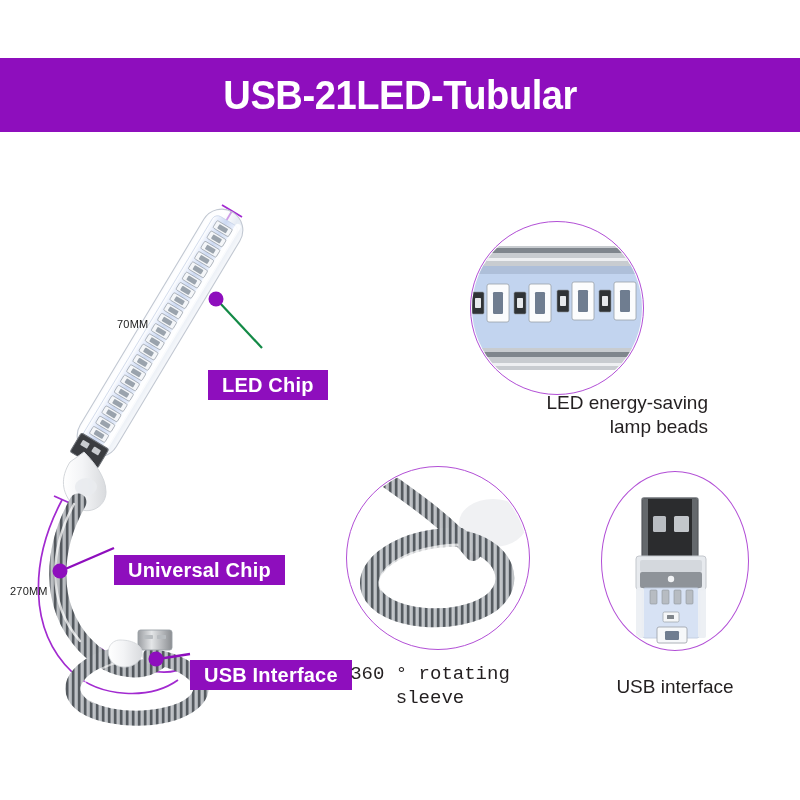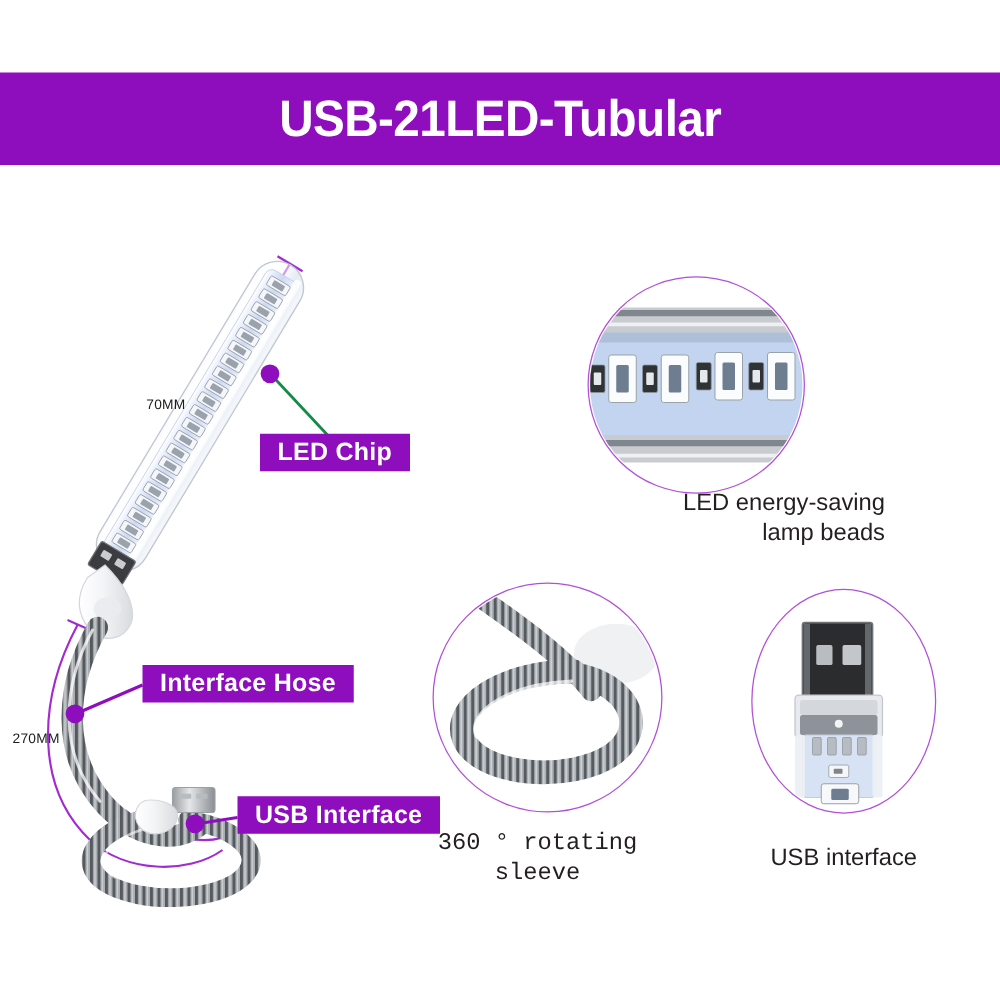--- a/index.html
+++ b/index.html
@@ -62,20 +62,21 @@
     color: #ffffff;
     font-size: 20px;
     font-weight: 600;
     display: flex;
     align-items: center;
     justify-content: center;
     padding: 0 14px;
     height: 30px;
     white-space: nowrap;
     letter-spacing: 0.2px;
+    margin-top: 23px;
   }
   .pill-led-chip { left: 208px; top: 347px; }
   .pill-universal-hose { left: 114px; top: 532px; }
   .pill-usb-interface { left: 190px; top: 637px; }
 
   
   .dim-label {
     position: absolute;
     color: #1c1c1c;
     font-size: 11px;
@@ -285,21 +286,21 @@
     <g>
       <line x1="158" y1="659" x2="190" y2="654" stroke="#8e0ebd" stroke-width="2.4"></line>
       <circle cx="156" cy="659" r="7.5" fill="#8e0ebd"></circle>
     </g>
   </svg>
 
   <div class="dim-label dim-70">70MM</div>
   <div class="dim-label dim-270">270MM</div>
 
   <div class="pill pill-led-chip">LED Chip</div>
-  <div class="pill pill-universal-hose">Interface Hose</div>
+  <div class="pill pill-universal-hose">Universal Chip</div>
   <div class="pill pill-usb-interface">USB Interface</div>
 
   <div class="inset inset-beads">
     <svg class="inset-inner" viewBox="0 0 172 172">
       <g clip-path="url(#clipBeads)">
         <rect x="0" y="0" width="172" height="172" fill="#ffffff"></rect>
         <rect x="-10" y="42" width="200" height="88" fill="#c2d4ef"></rect>
         <rect x="-10" y="42" width="200" height="10" fill="#aebfd9"></rect>
         <rect x="-10" y="24" width="200" height="20" fill="#c8ccd0"></rect>
         <rect x="-10" y="26" width="200" height="5" fill="#7f868d"></rect>

